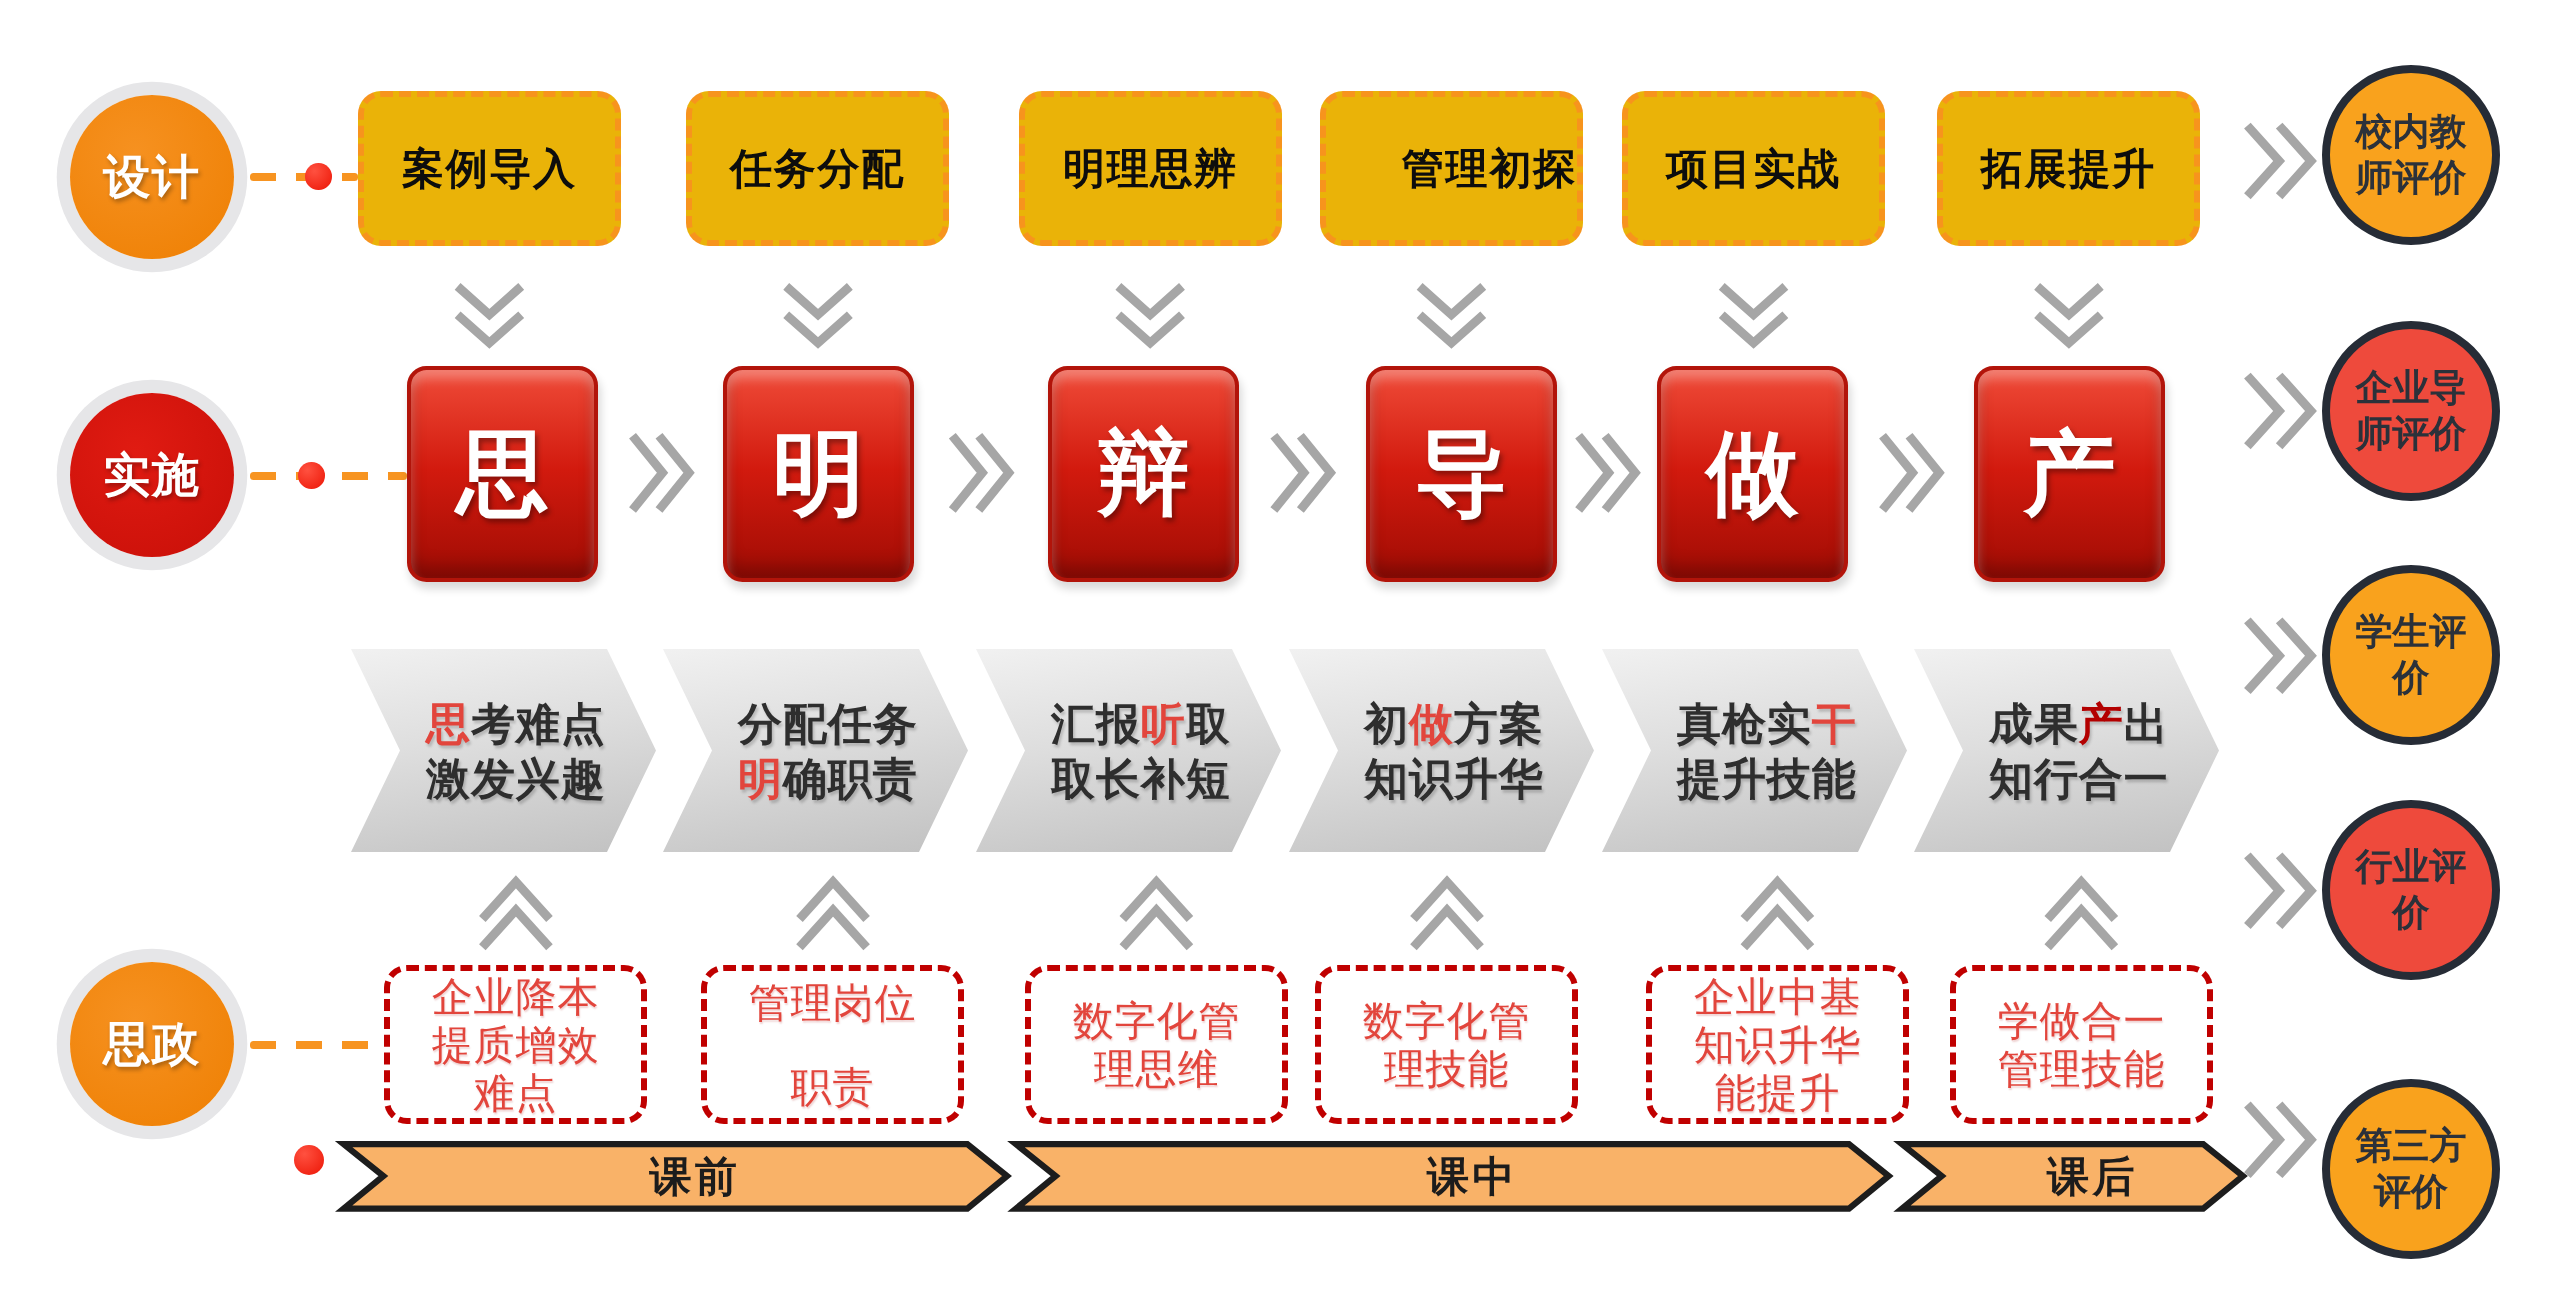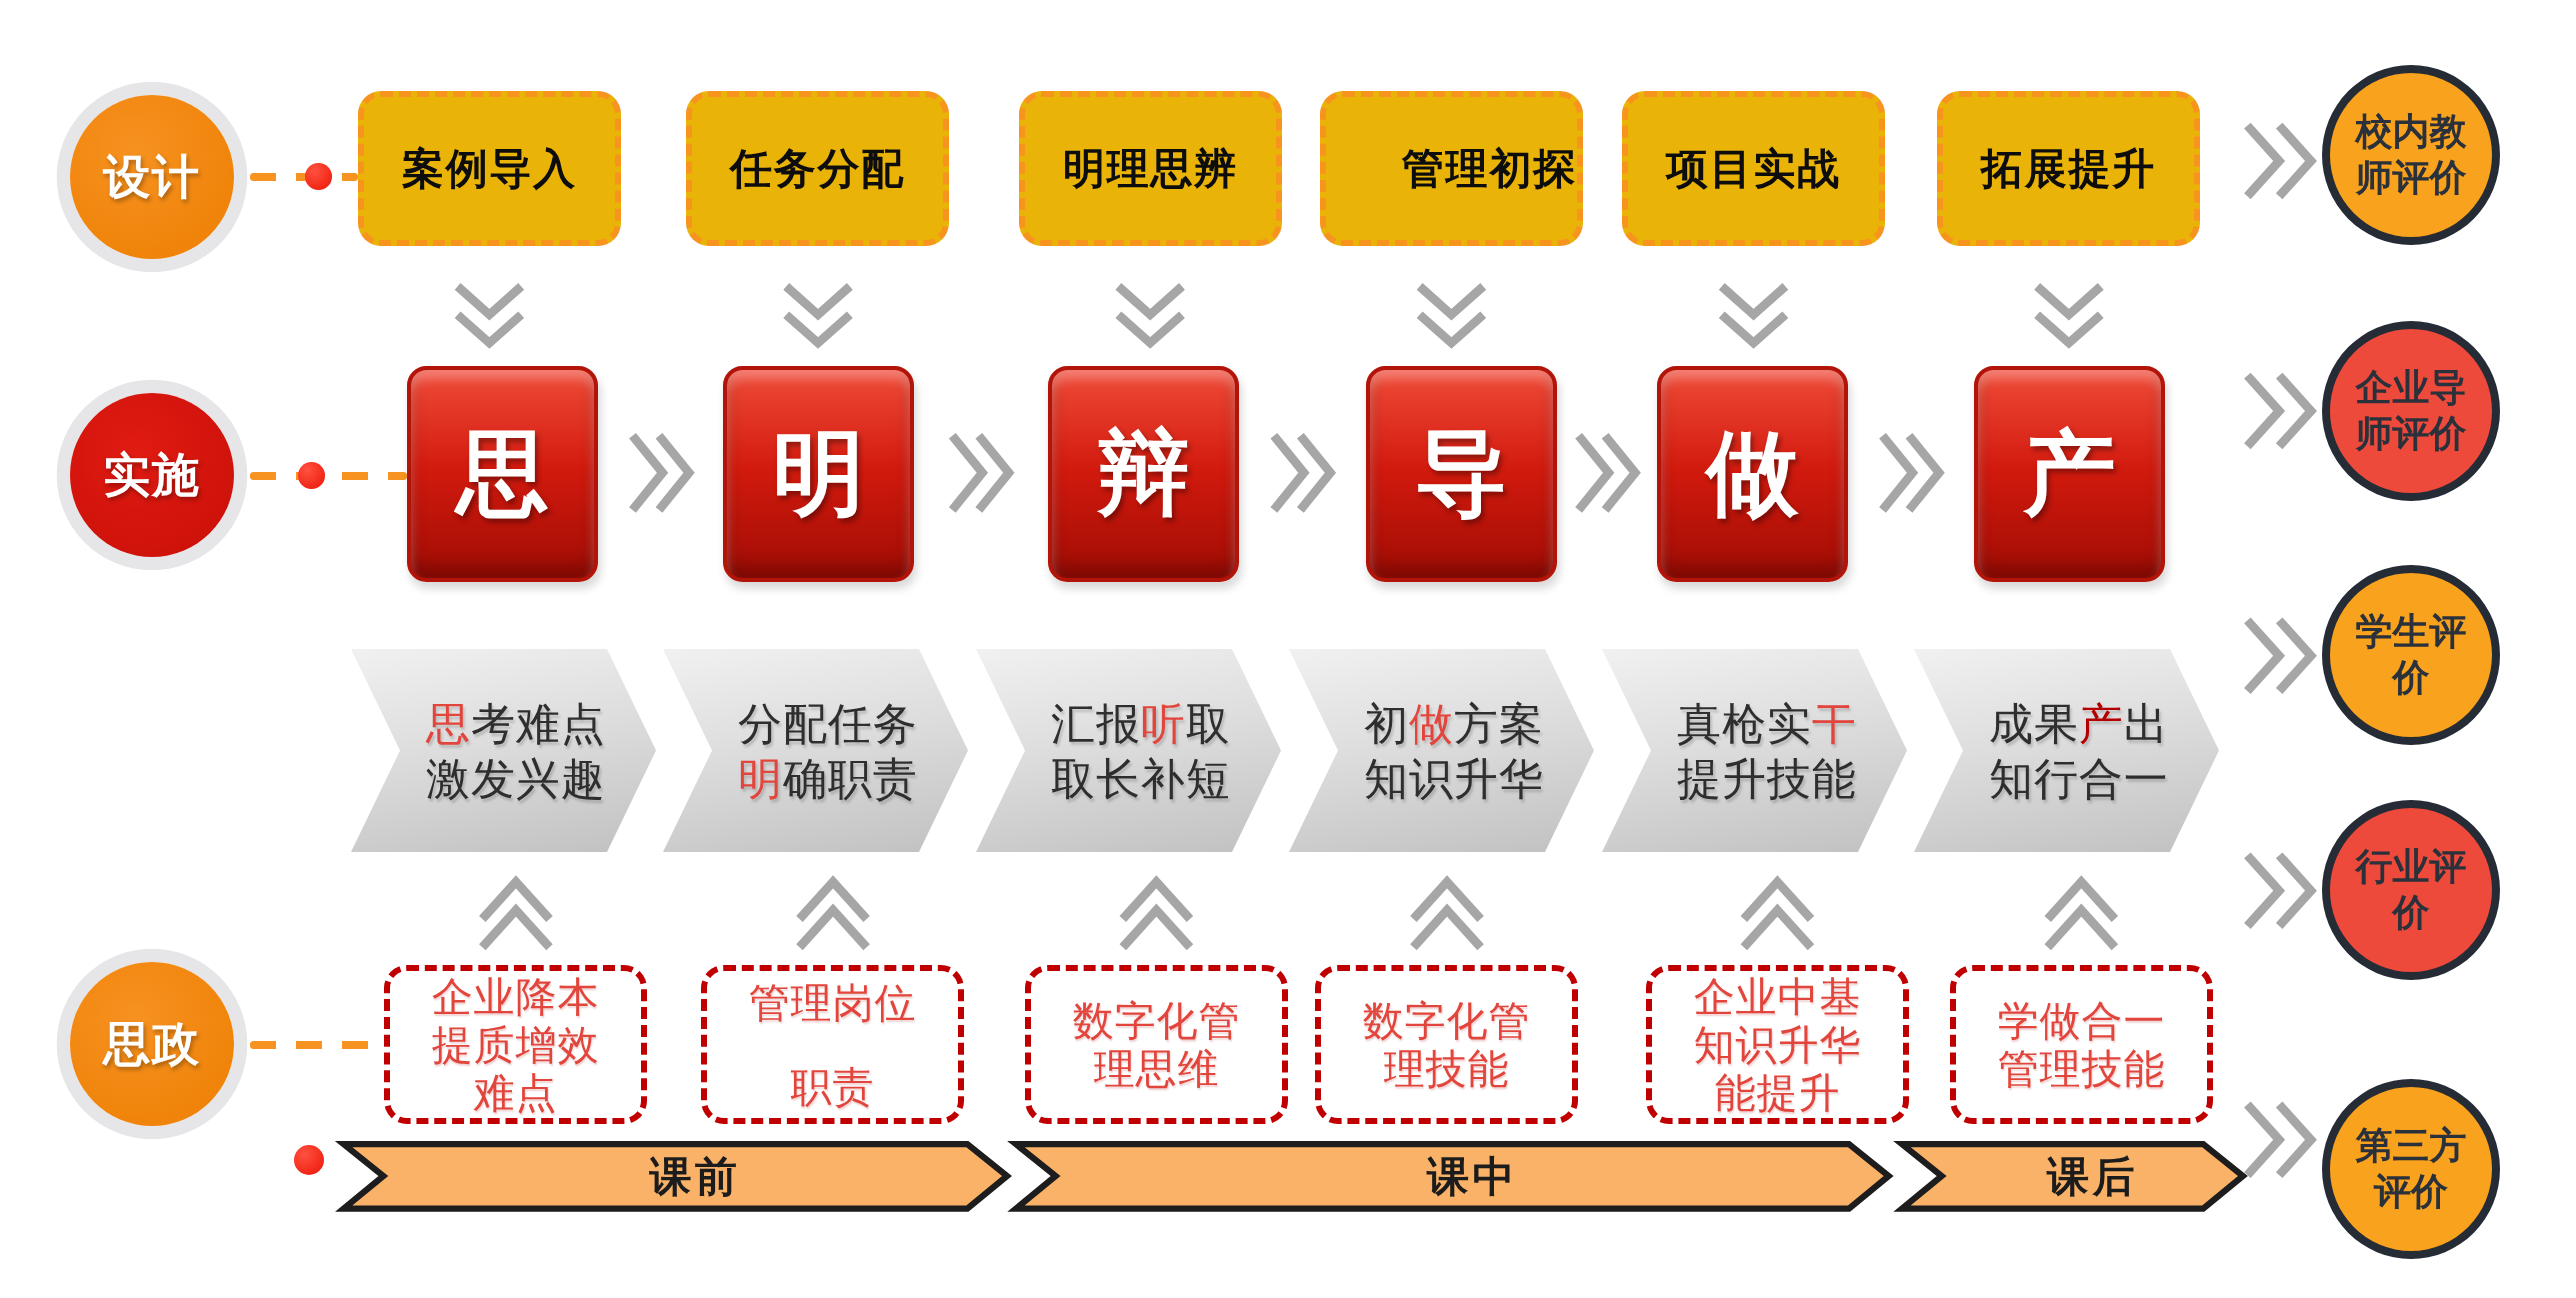--- a/index.html
+++ b/index.html
@@ -33,21 +33,21 @@
        box-shadow:inset 0 8.8px 10.6px rgba(255,255,255,.30),inset 0 -12.4px 16px rgba(0,0,0,.22),2.7px 7px 8.8px rgba(0,0,0,.15);
        display:flex;align-items:center;justify-content:center;
        font-size:92px;font-weight:700;color:#ffffff;text-shadow:2.7px 4.4px 5.3px rgba(0,0,0,.35);}
 
   
   .garrow{position:absolute;width:305px;height:203px;box-sizing:border-box;
           clip-path:polygon(0 0,256px 0,100% 50%,256px 100%,0 100%,49px 50%);
           background:linear-gradient(170deg,#f1f1f1 0%,#dddddd 45%,#c1c1c1 100%);
           display:flex;flex-direction:column;align-items:center;justify-content:center;
           padding-left:37px;padding-right:12.4px;}
-  .gline{font-size:44px;line-height:55px;font-weight:400;color:#2e2e2e;letter-spacing:0.9px;
+  .gline{font-size:44px;line-height:55px;font-weight:700;color:#2e2e2e;letter-spacing:0.9px;
          white-space:nowrap;text-shadow:1.8px 2.7px 2.7px rgba(0,0,0,.18);}
   .hl{color:#e2453c;}
   .hl.dark{color:#b30000;}
 
   
   .rbox{position:absolute;width:263px;height:159px;box-sizing:border-box;
         border:6.2px dashed #c00000;border-radius:23px;background:#fff;
         display:flex;flex-direction:column;align-items:center;justify-content:center;
         font-size:41px;line-height:48px;font-weight:400;color:#e2453c;letter-spacing:0.9px;
         text-shadow:0.9px 1.8px 1.8px rgba(160,0,0,.18);text-align:right;}

